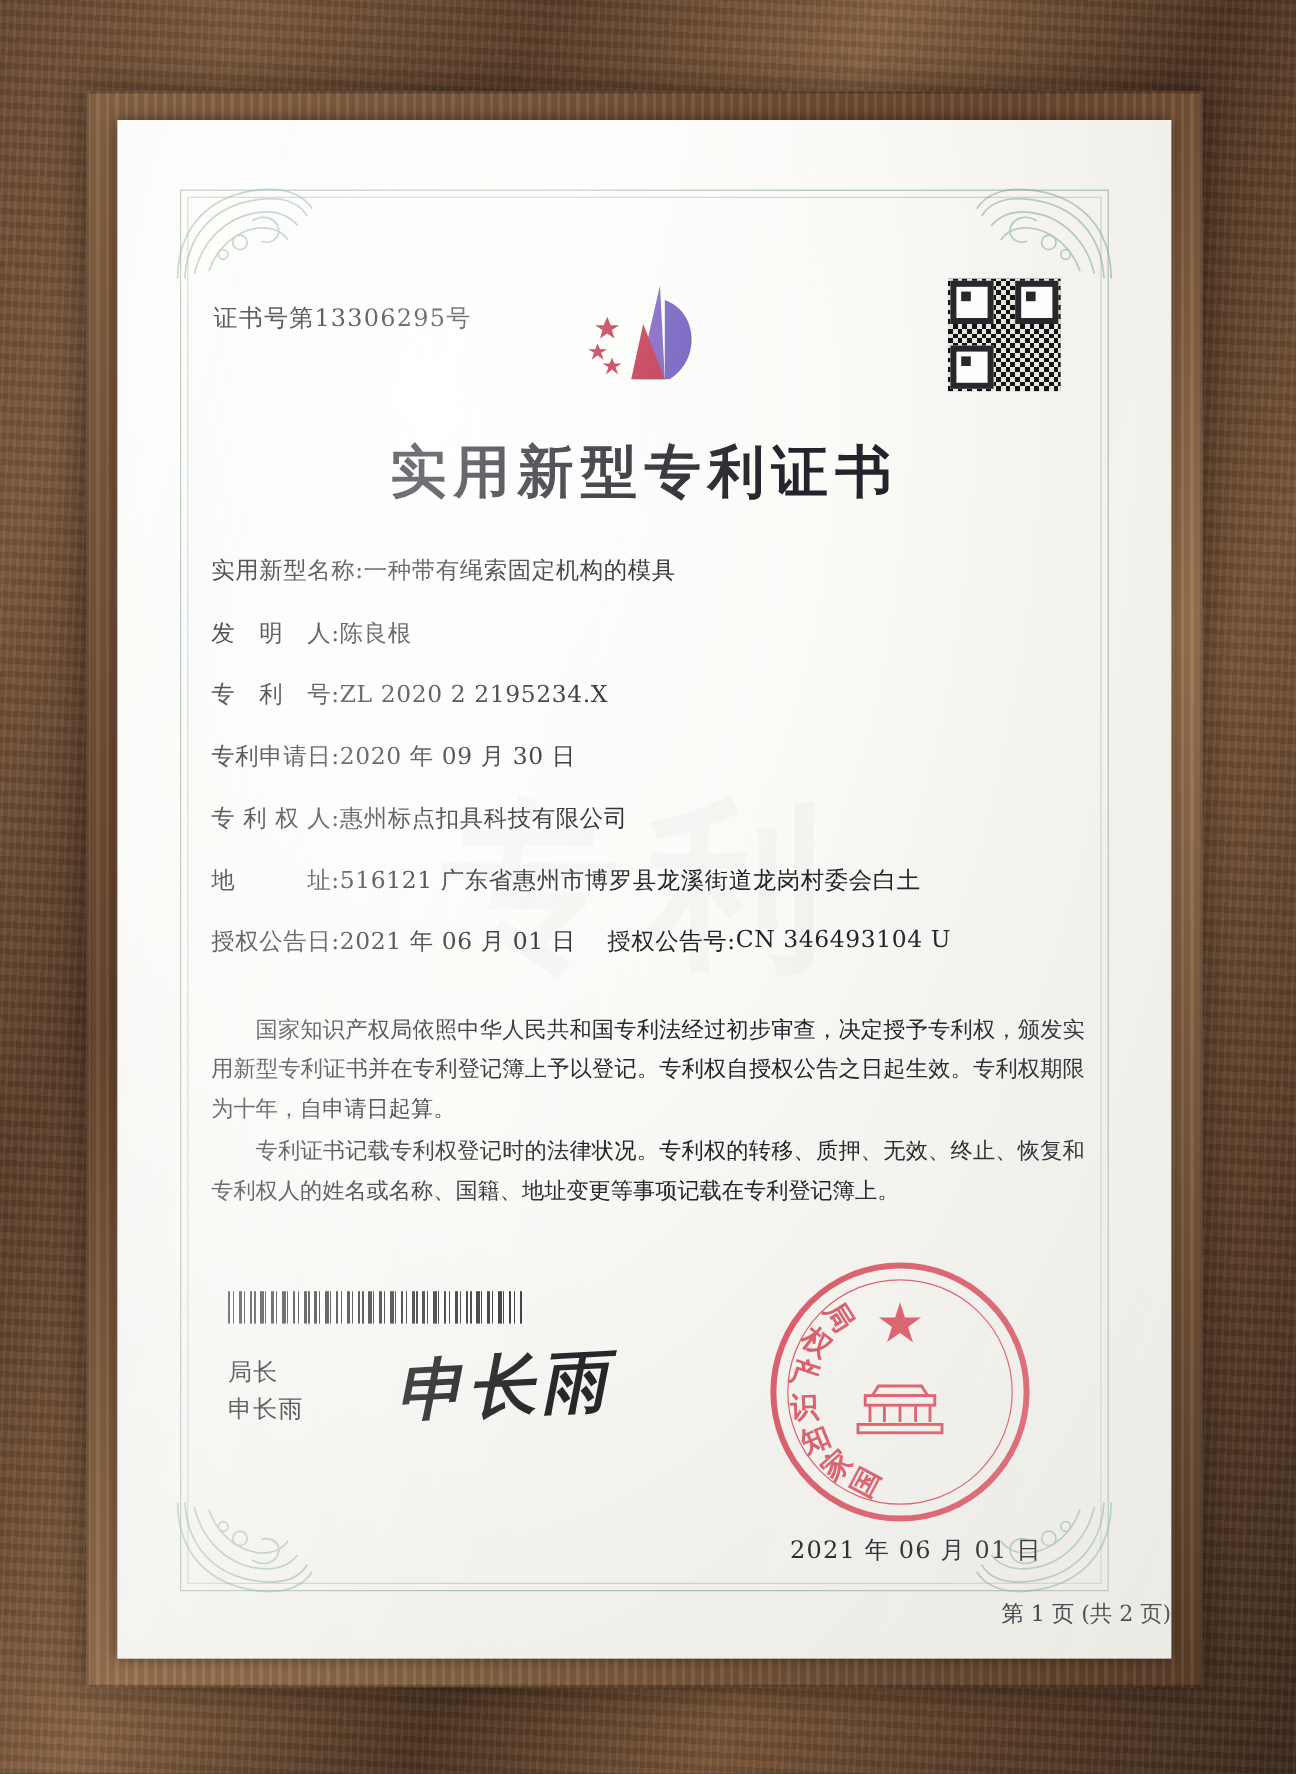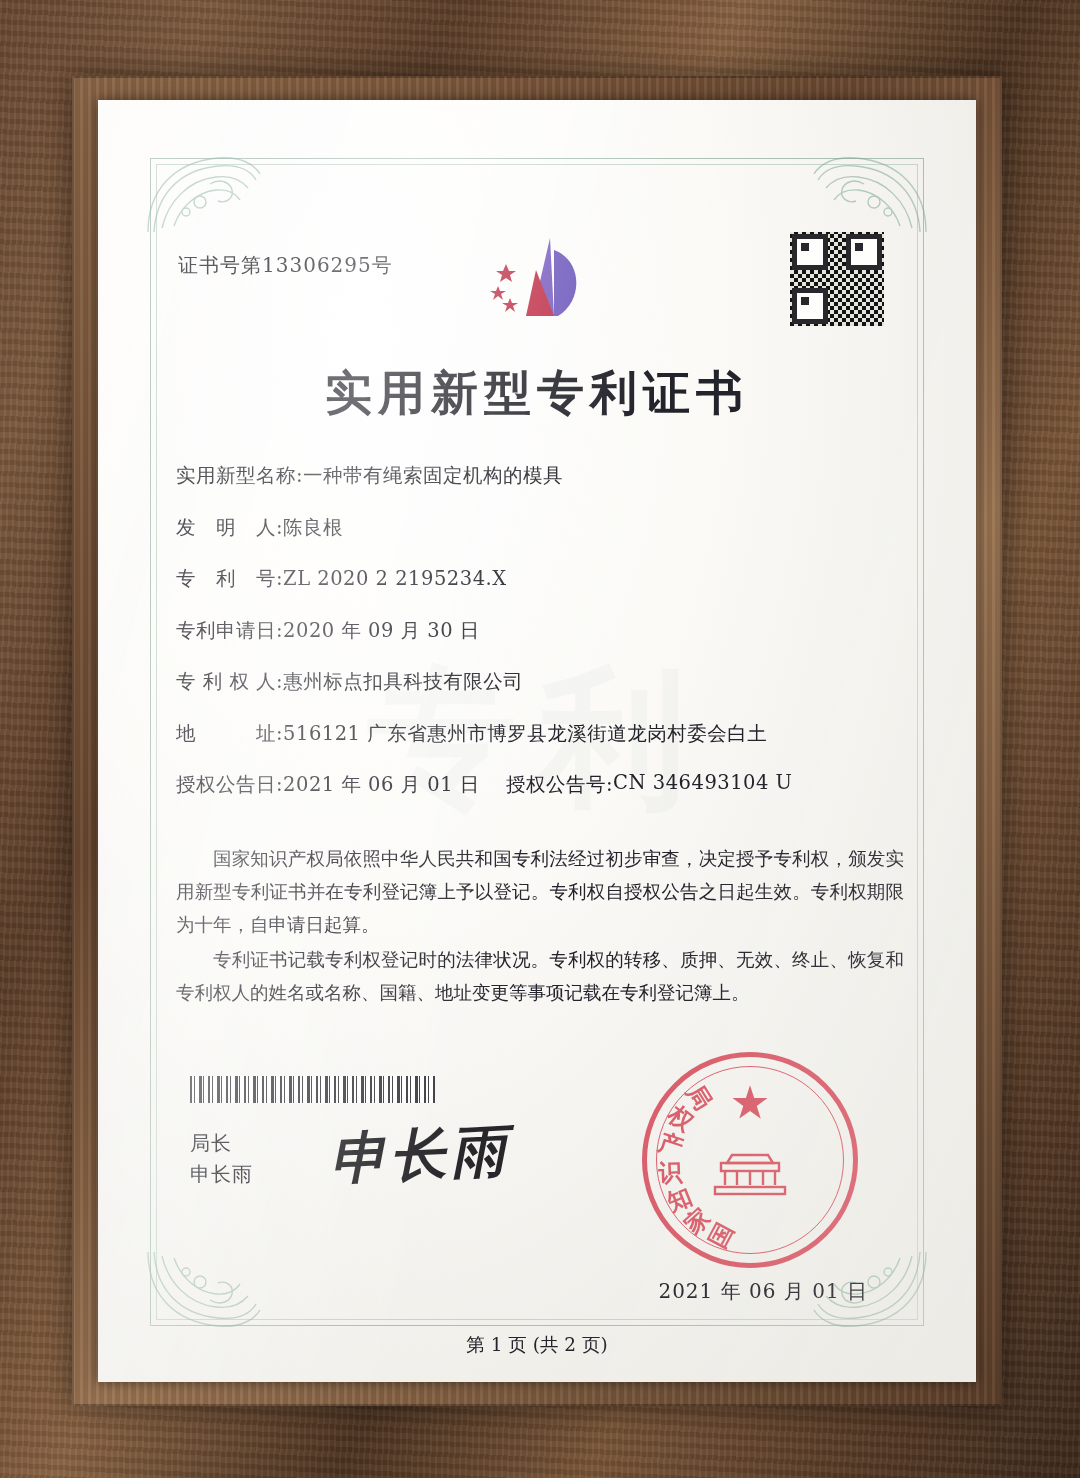--- a/index.html
+++ b/index.html
@@ -259,21 +259,21 @@
     font-size: 20px;
     color: #22222a;
     letter-spacing: 1px;
     font-family: "DejaVu Serif", serif;
   }
 
   
   .page-no {
     position: absolute;
     left: 0; right: 0; top: 1232px;
-    text-align: center;
+    text-align: right;
     font-size: 18.5px;
     color: #23232b;
     font-family: "DejaVu Serif", serif;
   }
 
   .watermark {
     position:absolute; left:50%; top: 50%;
     transform: translate(-50%,-50%);
     font-size: 150px; color: rgba(120,140,130,.05);
     font-weight: 700; letter-spacing: 20px;

